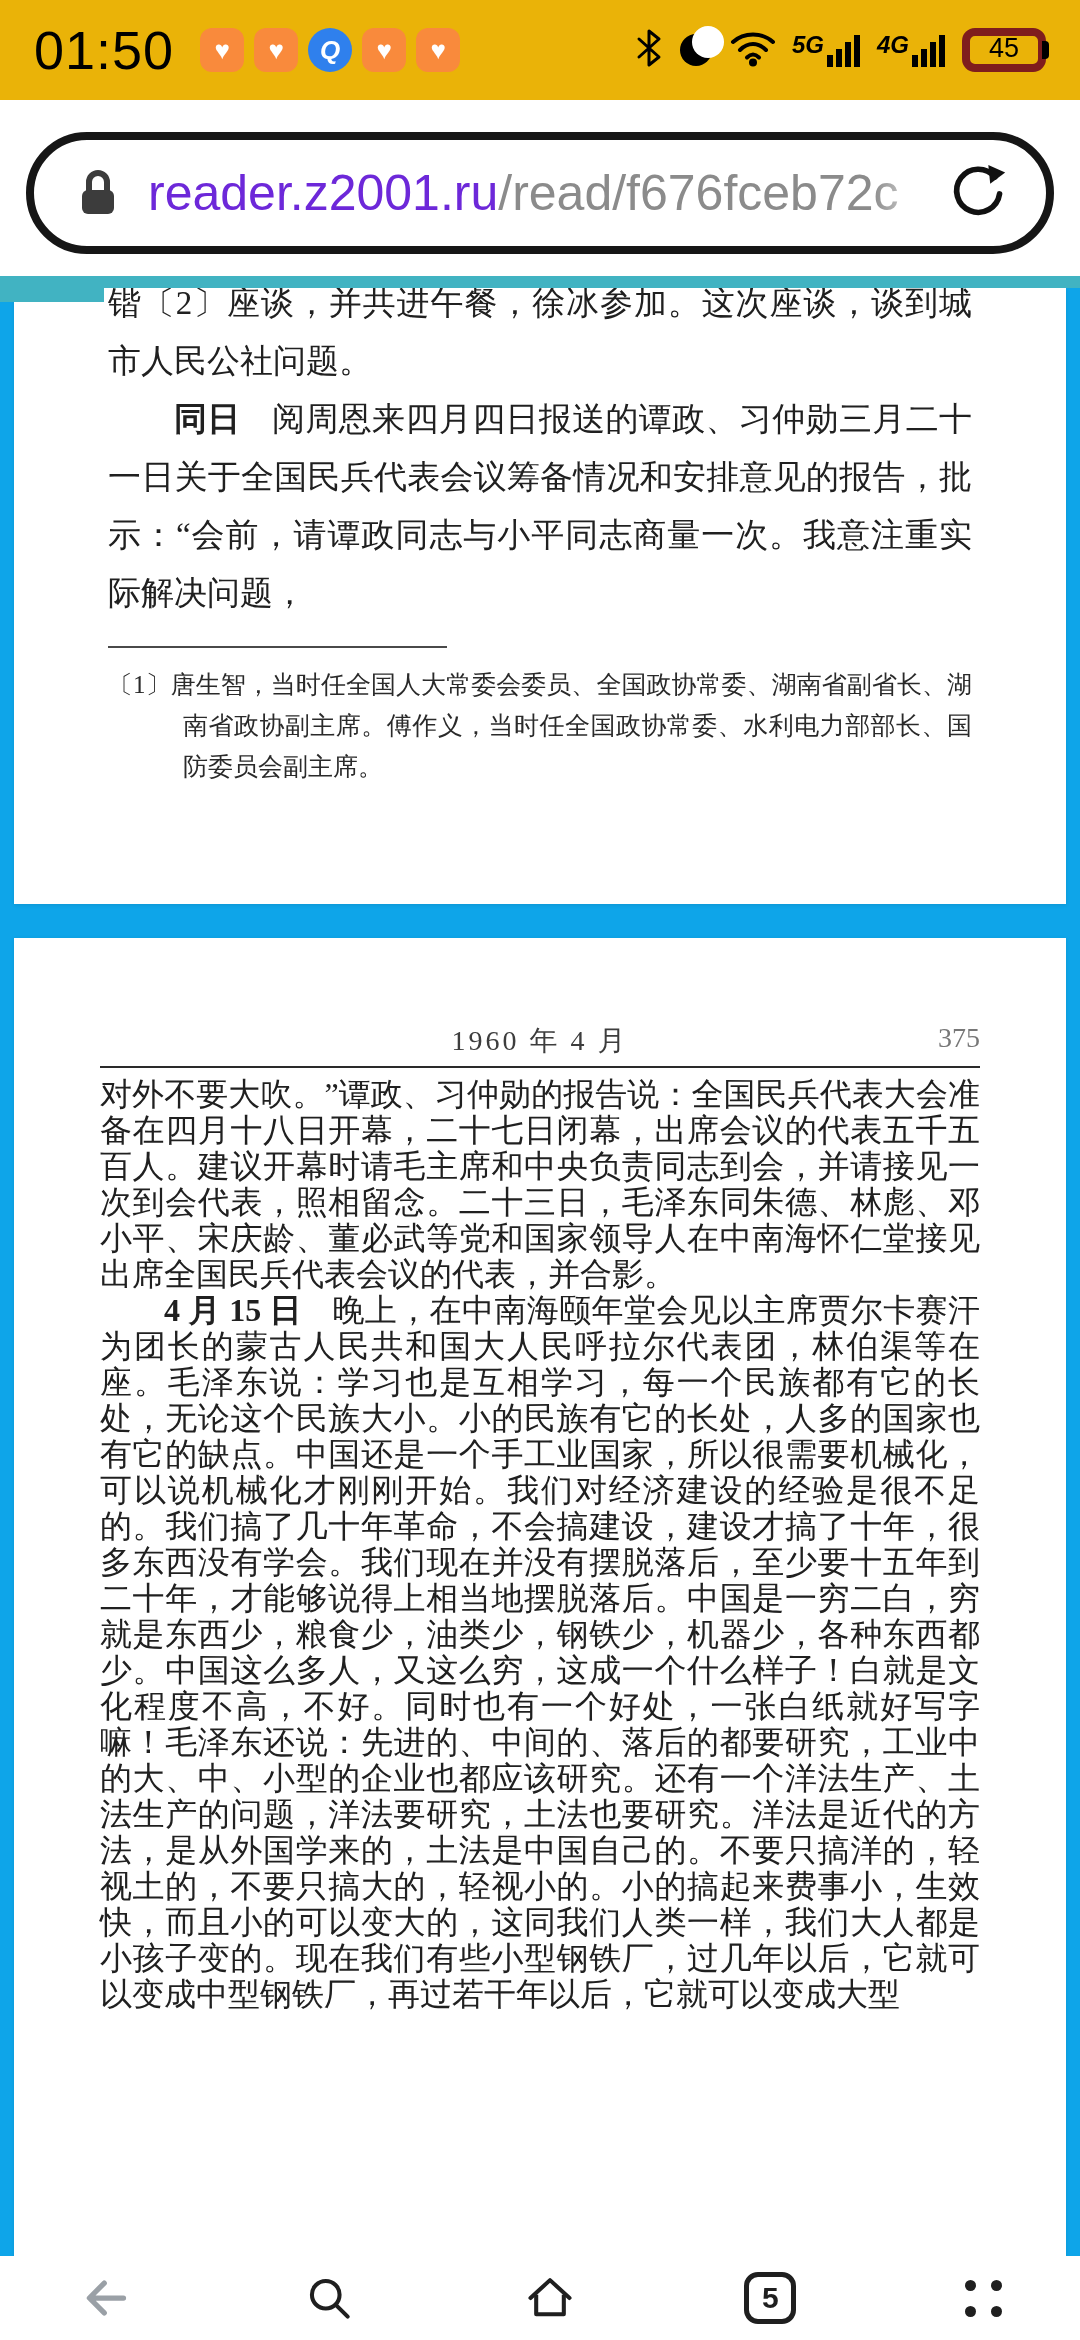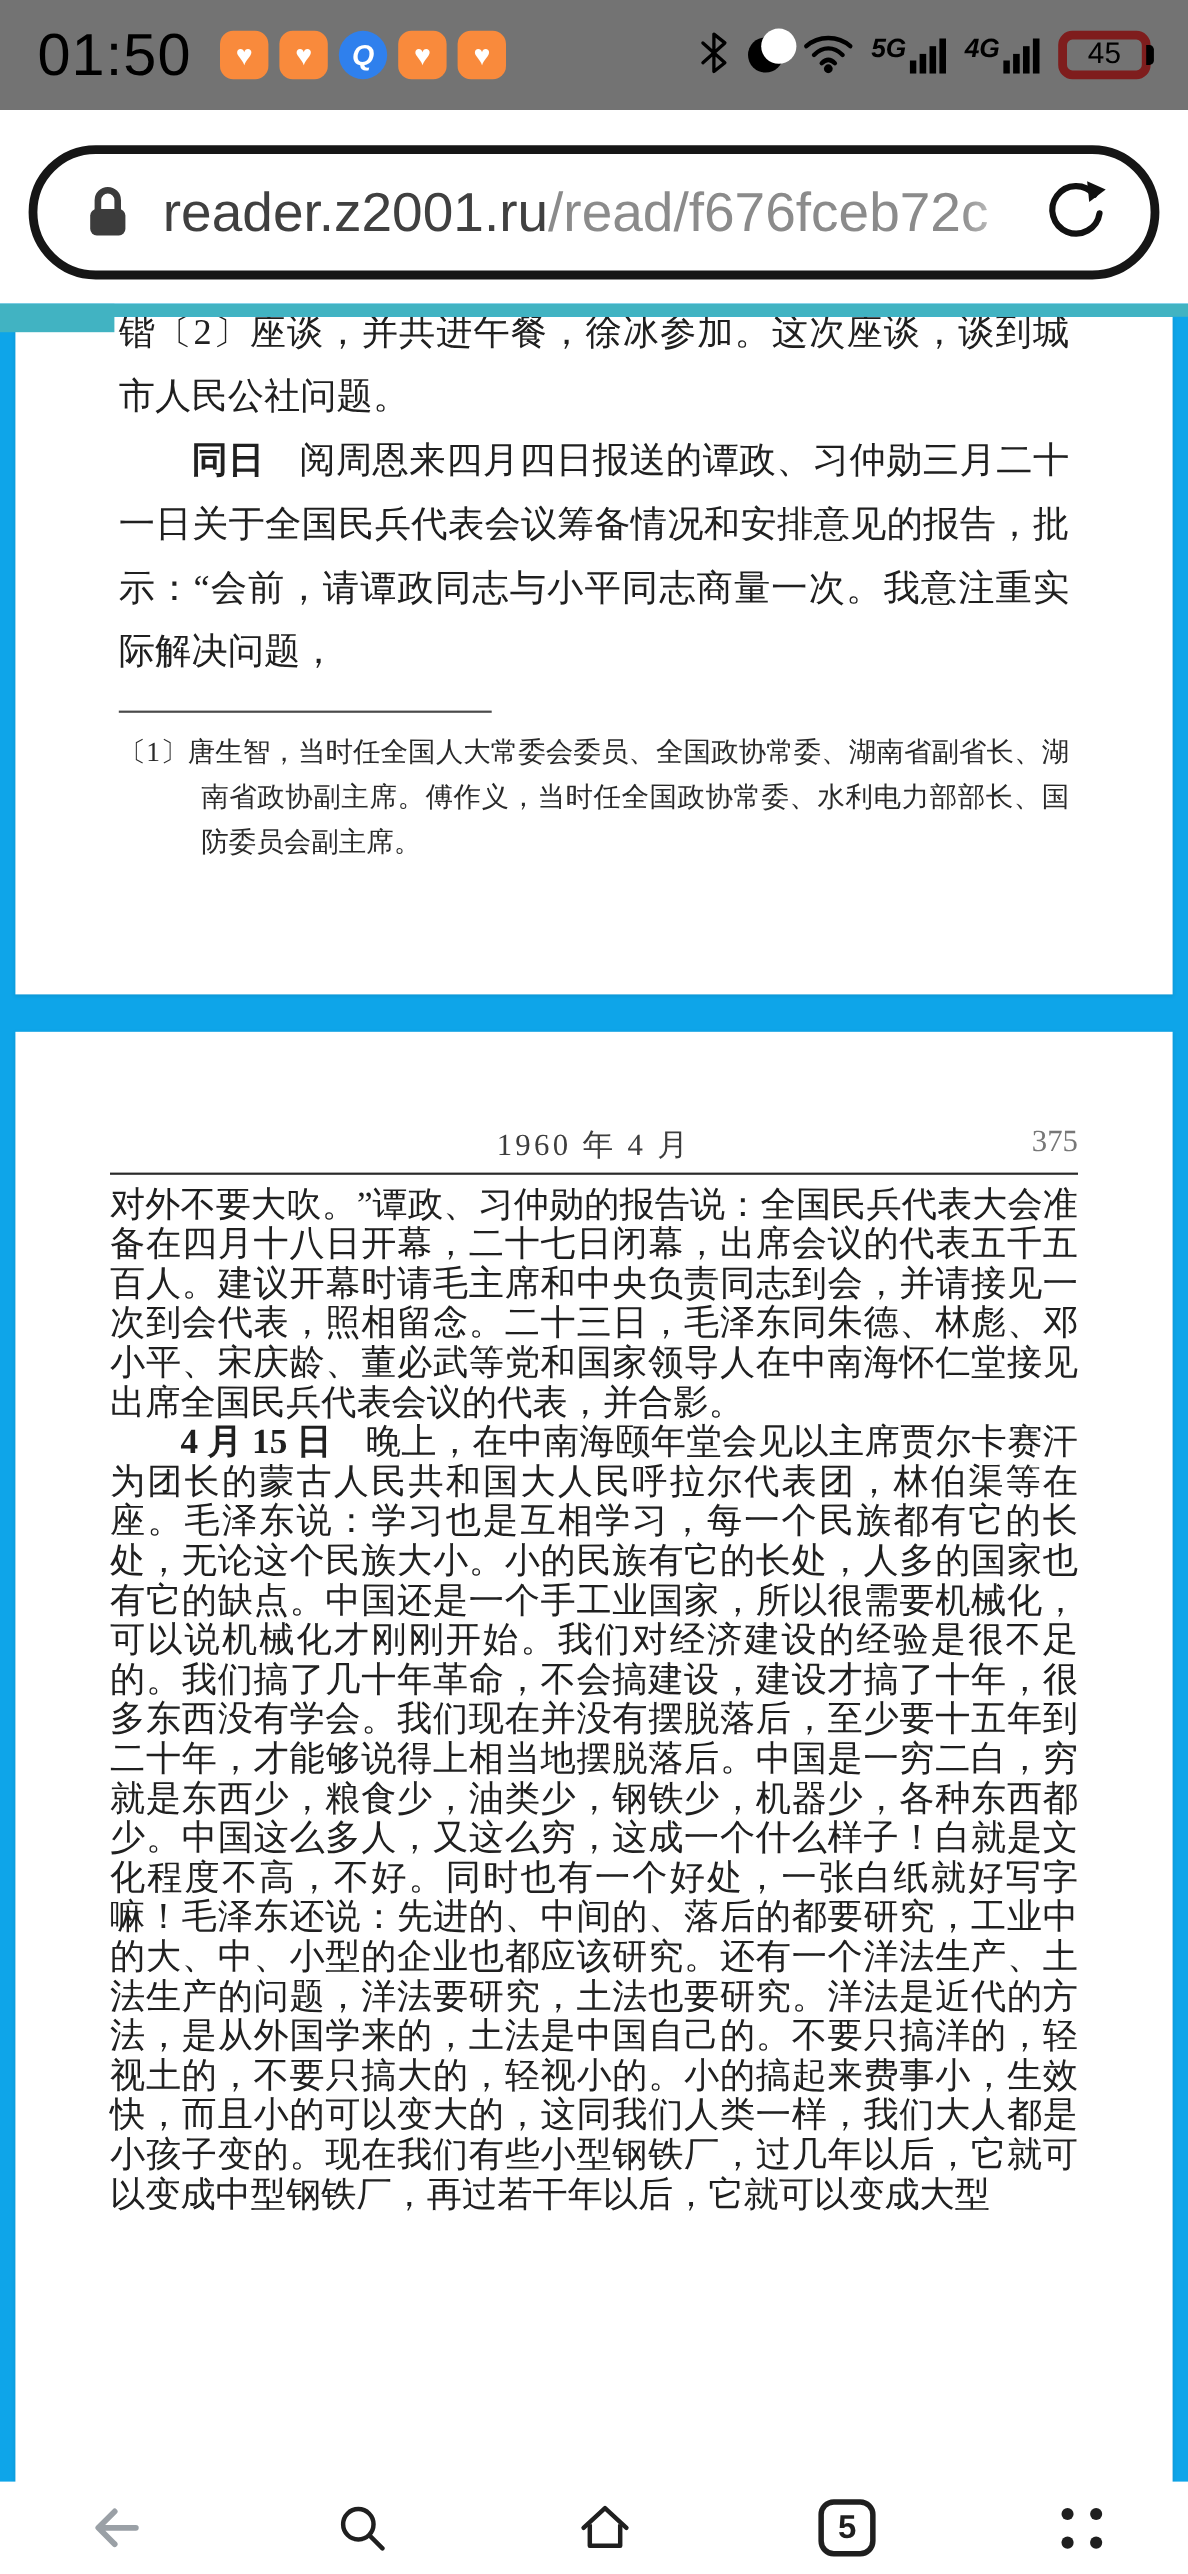--- a/index.html
+++ b/index.html
@@ -2,21 +2,21 @@
 <html><head>
 <meta charset="utf-8">
 <style>
   * { margin:0; padding:0; box-sizing:border-box; }
   html,body { width:1080px; height:2340px; }
   body { position:relative; background:#fff; overflow:hidden;
          font-family:"Liberation Sans","DejaVu Sans",sans-serif; color:#111; }
 
   
   .status-bar { position:absolute; top:0; left:0; right:0; height:100px;
-                display:flex; align-items:center; padding:0 34px; background:#737373; }
+                display:flex; align-items:center; padding:0 34px; background:#eab308; }
   .time { font-size:54px; color:#000; letter-spacing:1px; }
   .notifs { display:flex; align-items:center; gap:10px; margin-left:26px; }
   .notif { width:44px; height:44px; display:flex; align-items:center; justify-content:center;
            color:#fff; font-size:26px; font-weight:bold; }
   .notif.sq { border-radius:12px; background:#f98a3c; }
   .notif.circle { border-radius:50%; background:#2f80ed; }
   .status-right { margin-left:auto; display:flex; align-items:center; gap:16px; }
   .moon { position:relative; width:36px; height:36px; }
   .moon::before { content:""; position:absolute; inset:2px; background:#000; border-radius:50%; }
   .moon::after  { content:""; position:absolute; inset:2px; background:#fff; border-radius:50%;
@@ -29,21 +29,21 @@
                     width:7px; height:18px; background:#000; border-radius:0 4px 4px 0; }
   .batt-num { font-size:27px; color:#000; }
 
   
   .url-bar { position:absolute; top:132px; left:26px; right:26px; height:122px;
              border:8px solid #161616; border-radius:62px; background:#fff;
              display:flex; align-items:center; padding:0 32px; }
   .lock { display:flex; margin:0 8px 0 12px; }
   .url-text { flex:1; margin-left:22px; font-size:50px; white-space:nowrap; overflow:hidden;
               position:relative; }
-  .url-domain { color:#404040; }
+  .url-domain { color:#6d28d9; }
   .url-path { color:#8b8b8b; }
   .url-text::after { content:""; position:absolute; top:0; right:0; bottom:0; width:70px;
                      background:linear-gradient(to right, rgba(255,255,255,0), #fff); }
   .refresh { background:none; border:none; display:flex; padding:0 6px; cursor:pointer; }
 
   
   .web-content { position:absolute; top:276px; left:0; right:0; bottom:0;
                  background:#0ea5e9; overflow:hidden; }
   .teal-line { position:relative; height:12px; background:#41b3c2; }
   .teal-tab { position:absolute; left:0; top:0; width:104px; height:26px; background:#41b3c2; }

